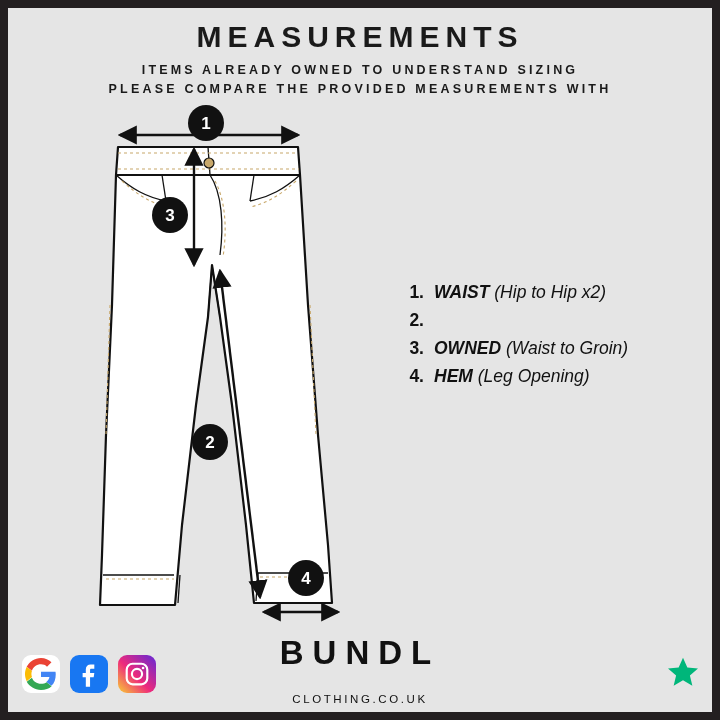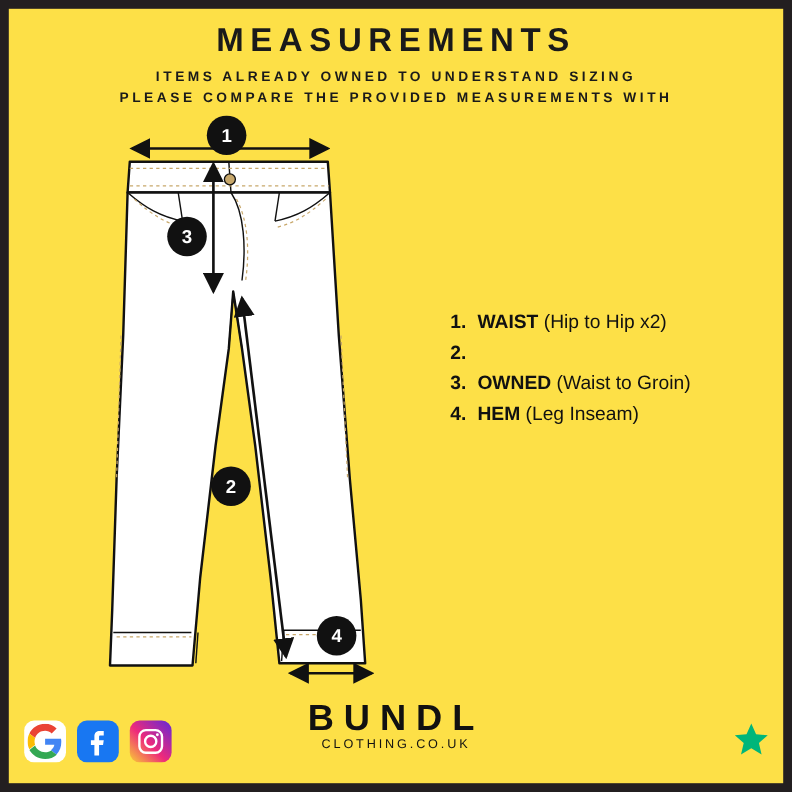--- a/index.html
+++ b/index.html
@@ -7,21 +7,21 @@
     padding: 0;
     background: #ffffff;
   }
   body {
     font-family: "Liberation Sans", sans-serif;
   }
   #page {
     position: relative;
     width: 720px;
     height: 720px;
-    background: #fde047;
+    background: #e5e5e5;
     overflow: hidden;
   }
   .frame-border {
     position: absolute;
     left: 0; top: 0;
     width: 720px; height: 720px;
     box-sizing: border-box;
     border: 8px solid #231f20;
     pointer-events: none;
   }
@@ -72,40 +72,41 @@
   }
   .legend-num {
     width: 26px;
     text-align: right;
     margin-right: 10px;
     font-weight: bold;
   }
   .legend-label {
     font-weight: bold;
     white-space: nowrap;
+    font-style: italic;
   }
   .legend-label .sub {
     font-weight: normal;
   }
   .brand {
     position: absolute;
     left: 0;
     top: 636px;
     width: 720px;
     text-align: center;
   }
   .brand-name {
     font-size: 33px;
     font-weight: bold;
     letter-spacing: 9px;
     color: #111111;
     line-height: 1;
   }
   .brand-sub {
-    margin-top: 2px;
+    margin-top: 24px;
     font-size: 11.5px;
     letter-spacing: 2.6px;
     color: #111111;
   }
   .socials {
     position: absolute;
     left: 22px;
     top: 655px;
     display: flex;
     gap: 10px;
@@ -253,21 +254,21 @@
       <span class="legend-num">3.</span>
       <span class="legend-label">
         <span>OWNED</span>
         <span class="sub">(Waist to Groin)</span>
       </span>
     </div>
     <div class="legend-row">
       <span class="legend-num">4.</span>
       <span class="legend-label">
         <span>HEM</span>
-        <span class="sub">(Leg Inseam)</span>
+        <span class="sub">(Leg Opening)</span>
       </span>
     </div>
   </div>
 
   <div class="brand">
     <div class="brand-name">BUNDL</div>
     <div class="brand-sub">CLOTHING.CO.UK</div>
   </div>
 
   <div class="socials">

